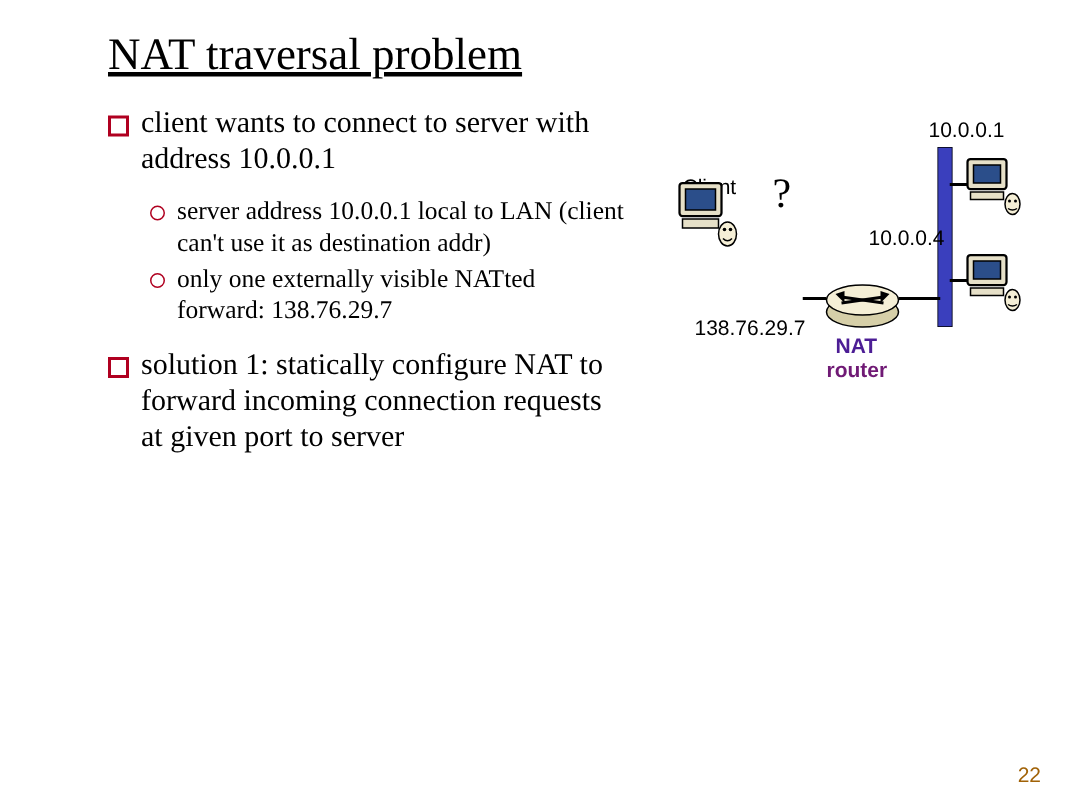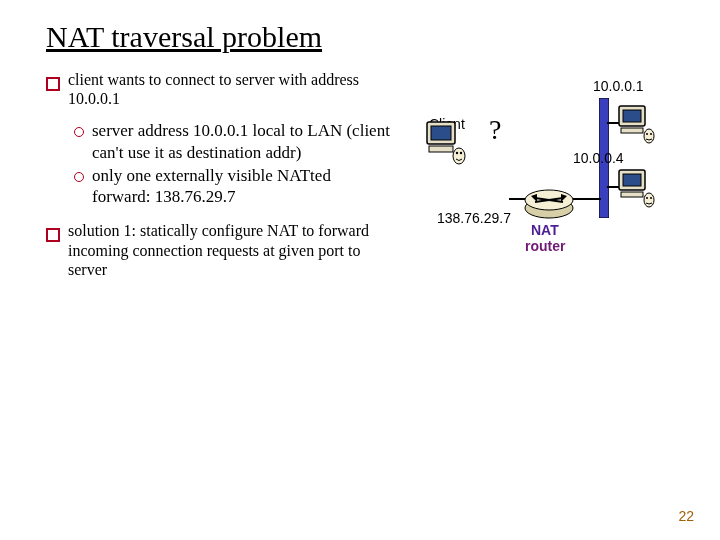--- a/index.html
+++ b/index.html
@@ -7,21 +7,21 @@
     padding: 0;
     width: 720px;
     height: 540px;
     background: #fff;
     font-family: "Comic Sans MS", "Comic Sans", cursive;
     color: #000;
     position: relative;
     overflow: hidden;
   }
   .slide {
-    padding: 20px 40px 20px 46px;
+    padding: 20px 40px 20px 72px;
     box-sizing: border-box;
     width: 100%;
     height: 100%;
     position: relative;
   }
   .title {
     font-size: 30px;
     text-decoration: underline;
     font-weight: normal;
     margin: 0 0 16px 0;
@@ -48,21 +48,21 @@
   .square-bullet {
     display: inline-block;
     width: 10px;
     height: 10px;
     border: 2px solid #b00020;
     margin-top: 7px;
     margin-right: 8px;
     flex: 0 0 auto;
   }
   .top-text {
-    font-size: 16px;
+    font-size: 20px;
     line-height: 1.2;
   }
   .sub-list {
     margin: 12px 0 14px 28px;
   }
   .sub-item {
     display: flex;
     align-items: flex-start;
     margin-bottom: 2px;
   }
@@ -183,21 +183,21 @@
         <rect x="4" y="24" width="22" height="5" fill="#e6e0c8" stroke="#000"></rect>
         <ellipse cx="32" cy="32" rx="5" ry="7" fill="#f5efd6" stroke="#000"></ellipse>
         <circle cx="30" cy="30" r="1" fill="#000"></circle>
         <circle cx="34" cy="30" r="1" fill="#000"></circle>
         <path d="M29 35 q3 2 6 0" stroke="#000" fill="none"></path>
       </svg>
       <svg style="position:absolute; left:204px; top:52px;" width="12" height="2">
         <line x1="0" y1="1" x2="12" y2="1" stroke="#000" stroke-width="2"></line>
       </svg>
 
-      <div class="d-label" style="left:150px; top:80px;margin-left:20px;">10.0.0.4</div>
+      <div class="d-label" style="left:150px; top:80px;">10.0.0.4</div>
 
       <svg style="position:absolute; left:214px; top:98px;" width="40" height="42" viewBox="0 0 40 42">
         <rect x="2" y="2" width="26" height="20" rx="2" fill="#e6e0c8" stroke="#000" stroke-width="1.5"></rect>
         <rect x="6" y="6" width="18" height="12" fill="#2b4e8a" stroke="#000"></rect>
         <rect x="4" y="24" width="22" height="5" fill="#e6e0c8" stroke="#000"></rect>
         <ellipse cx="32" cy="32" rx="5" ry="7" fill="#f5efd6" stroke="#000"></ellipse>
         <circle cx="30" cy="30" r="1" fill="#000"></circle>
         <circle cx="34" cy="30" r="1" fill="#000"></circle>
         <path d="M29 35 q3 2 6 0" stroke="#000" fill="none"></path>
       </svg>

